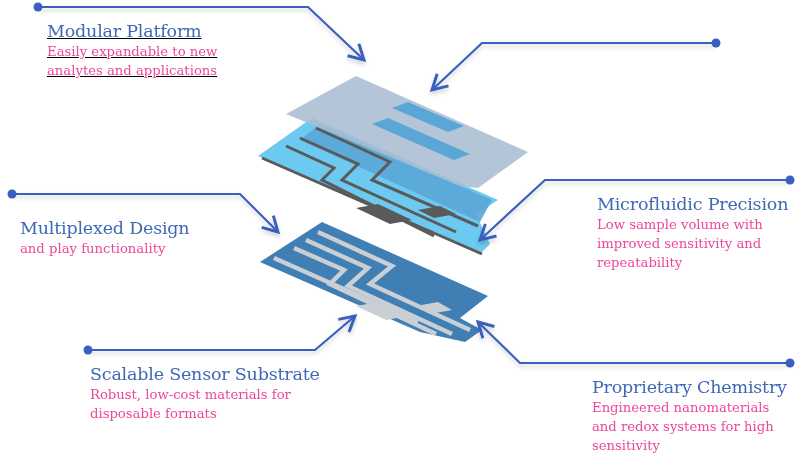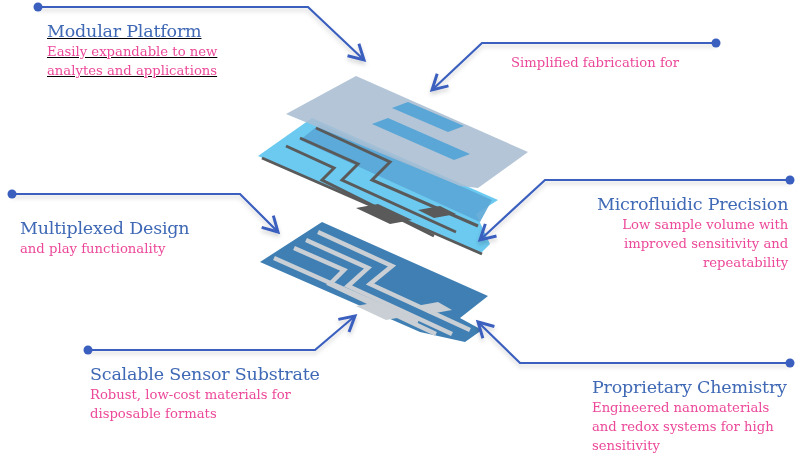--- a/index.html
+++ b/index.html
@@ -71,29 +71,28 @@
   </g>
 </svg>
 
 <div class="callout" style="left:47px;top:20px;text-decoration:underline;">
   <div class="title">Modular Platform</div>
   <div class="desc">Easily expandable to new</div>
   <div class="desc">analytes and applications</div>
 </div>
 
 <div class="callout" style="left:511px;top:53px;">
-  <div class="desc">Simplified fabrication for</div>
 </div>
 
 <div class="callout" style="left:20px;top:209px;margin-top:8px;">
   <div class="title">Multiplexed Design</div>
   <div class="desc">and play functionality</div>
 </div>
 
-<div class="callout" style="left:597px;top:193px;text-align:right;">
+<div class="callout" style="left:597px;top:193px;">
   <div class="title">Microfluidic Precision</div>
   <div class="desc">Low sample volume with</div>
   <div class="desc">improved sensitivity and</div>
   <div class="desc">repeatability</div>
 </div>
 
 <div class="callout" style="left:90px;top:363px;">
   <div class="title">Scalable Sensor Substrate</div>
   <div class="desc">Robust, low-cost materials for</div>
   <div class="desc">disposable formats</div>

